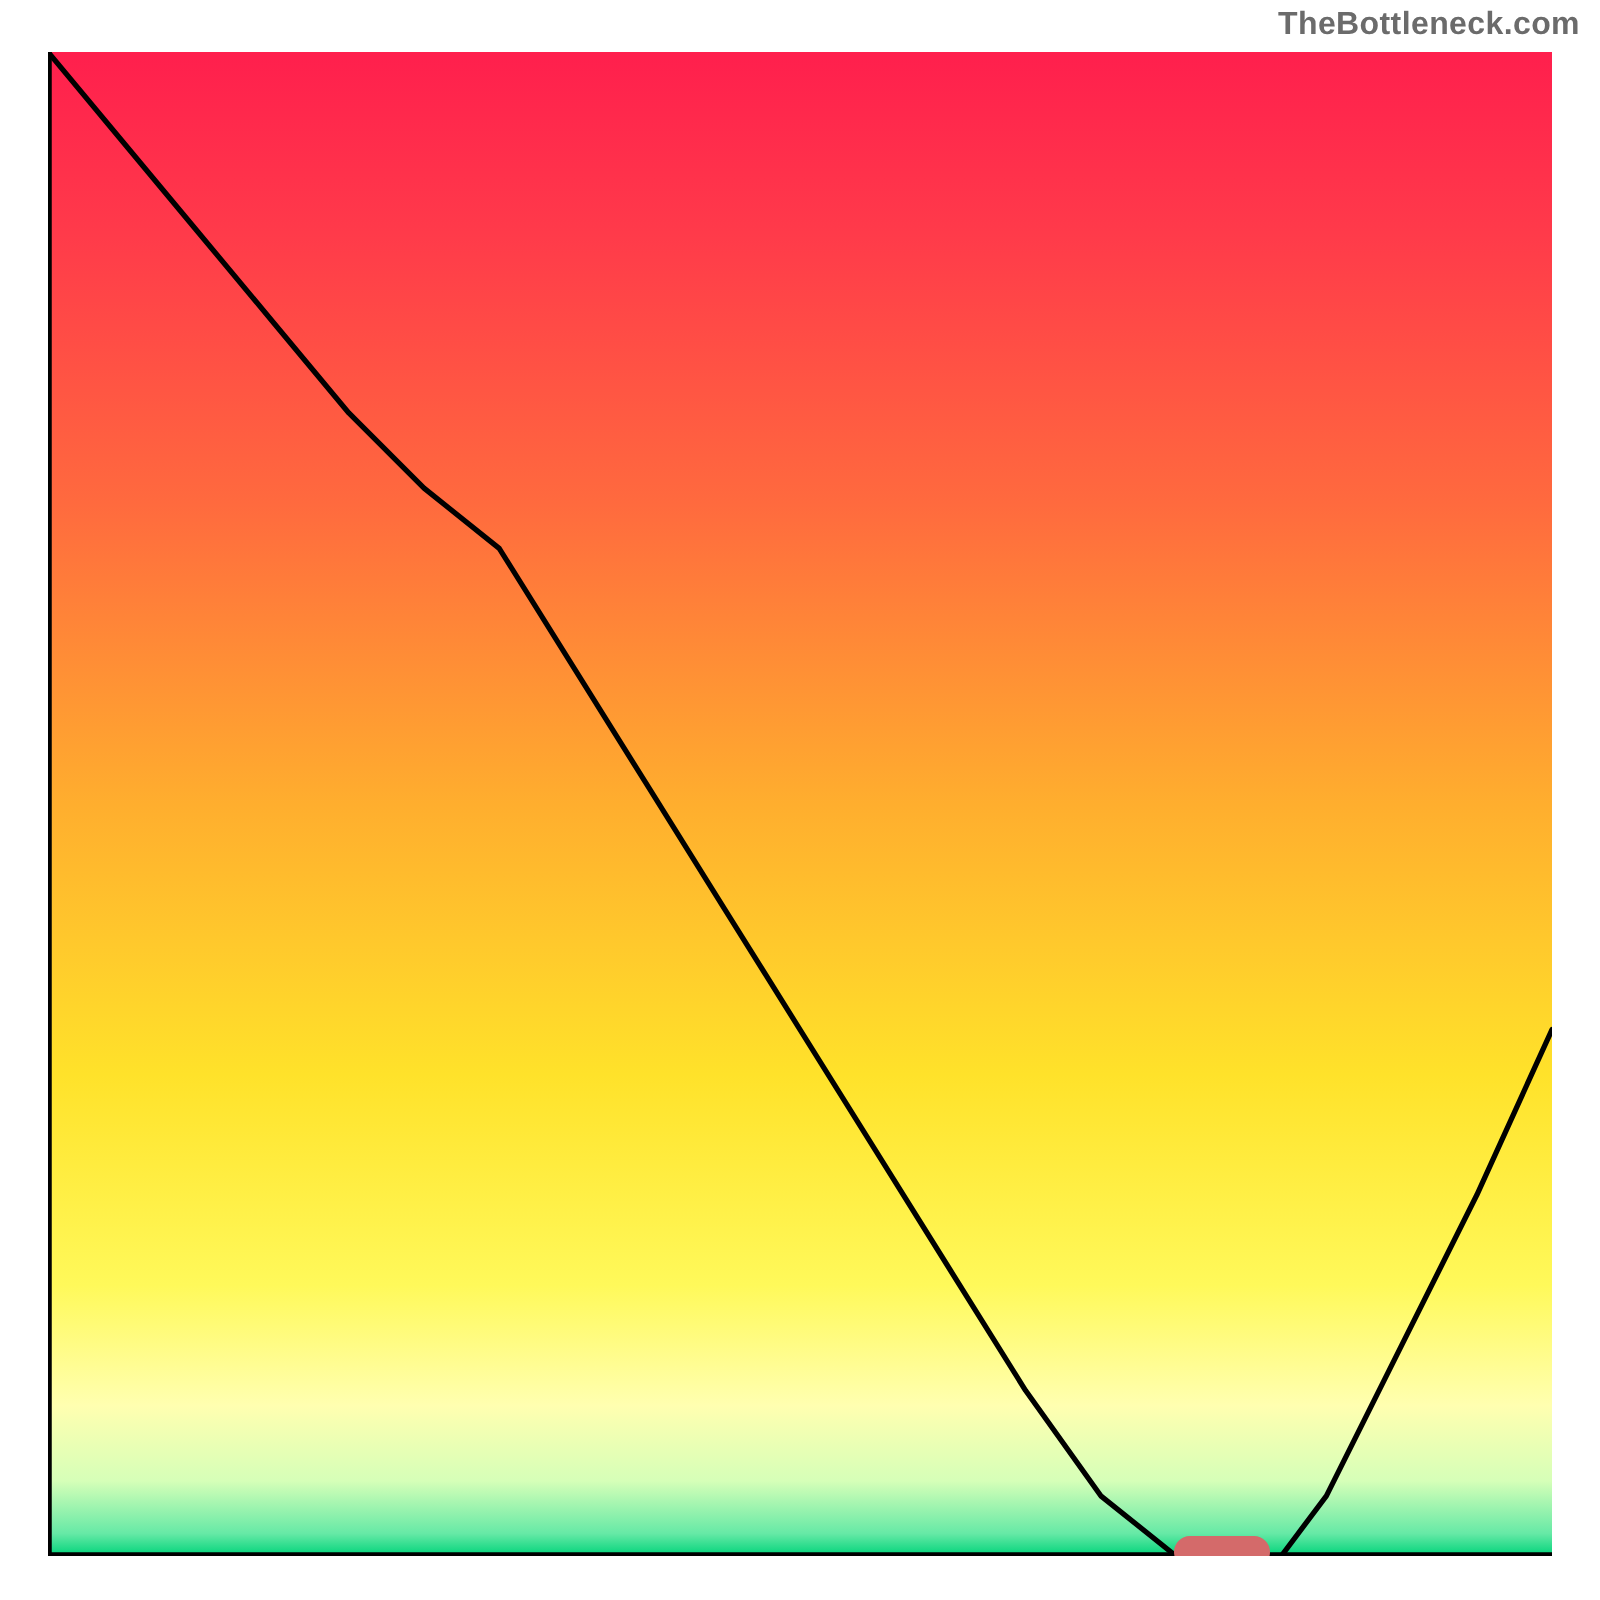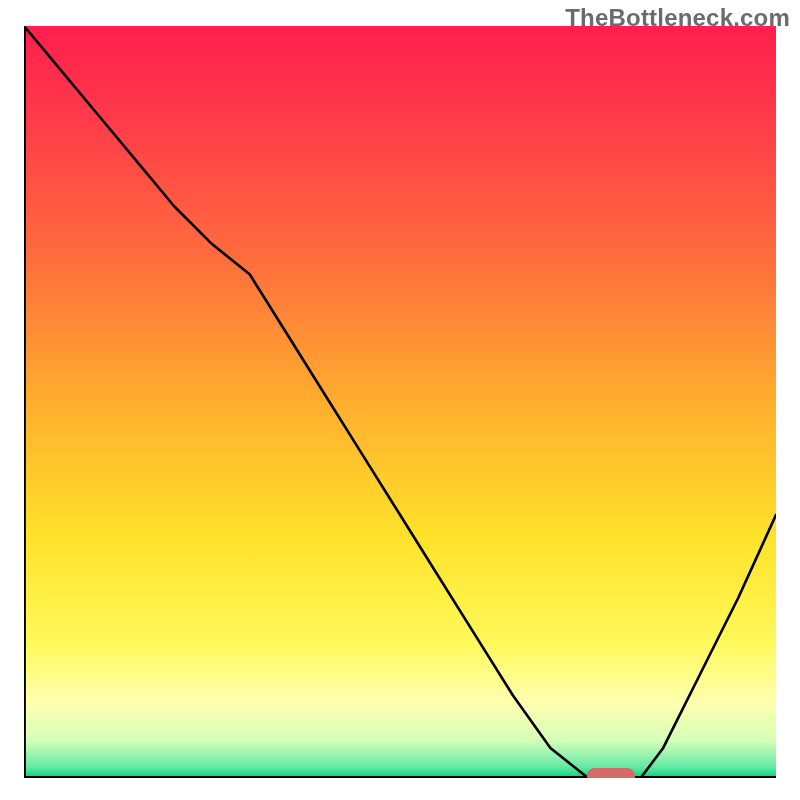--- a/index.html
+++ b/index.html
@@ -12,21 +12,21 @@
   }
   .container {
     position: relative;
     width: 800px;
     height: 800px;
   }
   .watermark {
     position: absolute;
     top: 4px;
     right: 10px;
-    font-size: 24px;
+    font-size: 16px;
     font-weight: 600;
     color: #6b6b6b;
     letter-spacing: 0.2px;
     z-index: 10;
   }
   .plot-area {
     position: absolute;
     left: 24px;
     top: 26px;
     width: 752px;

